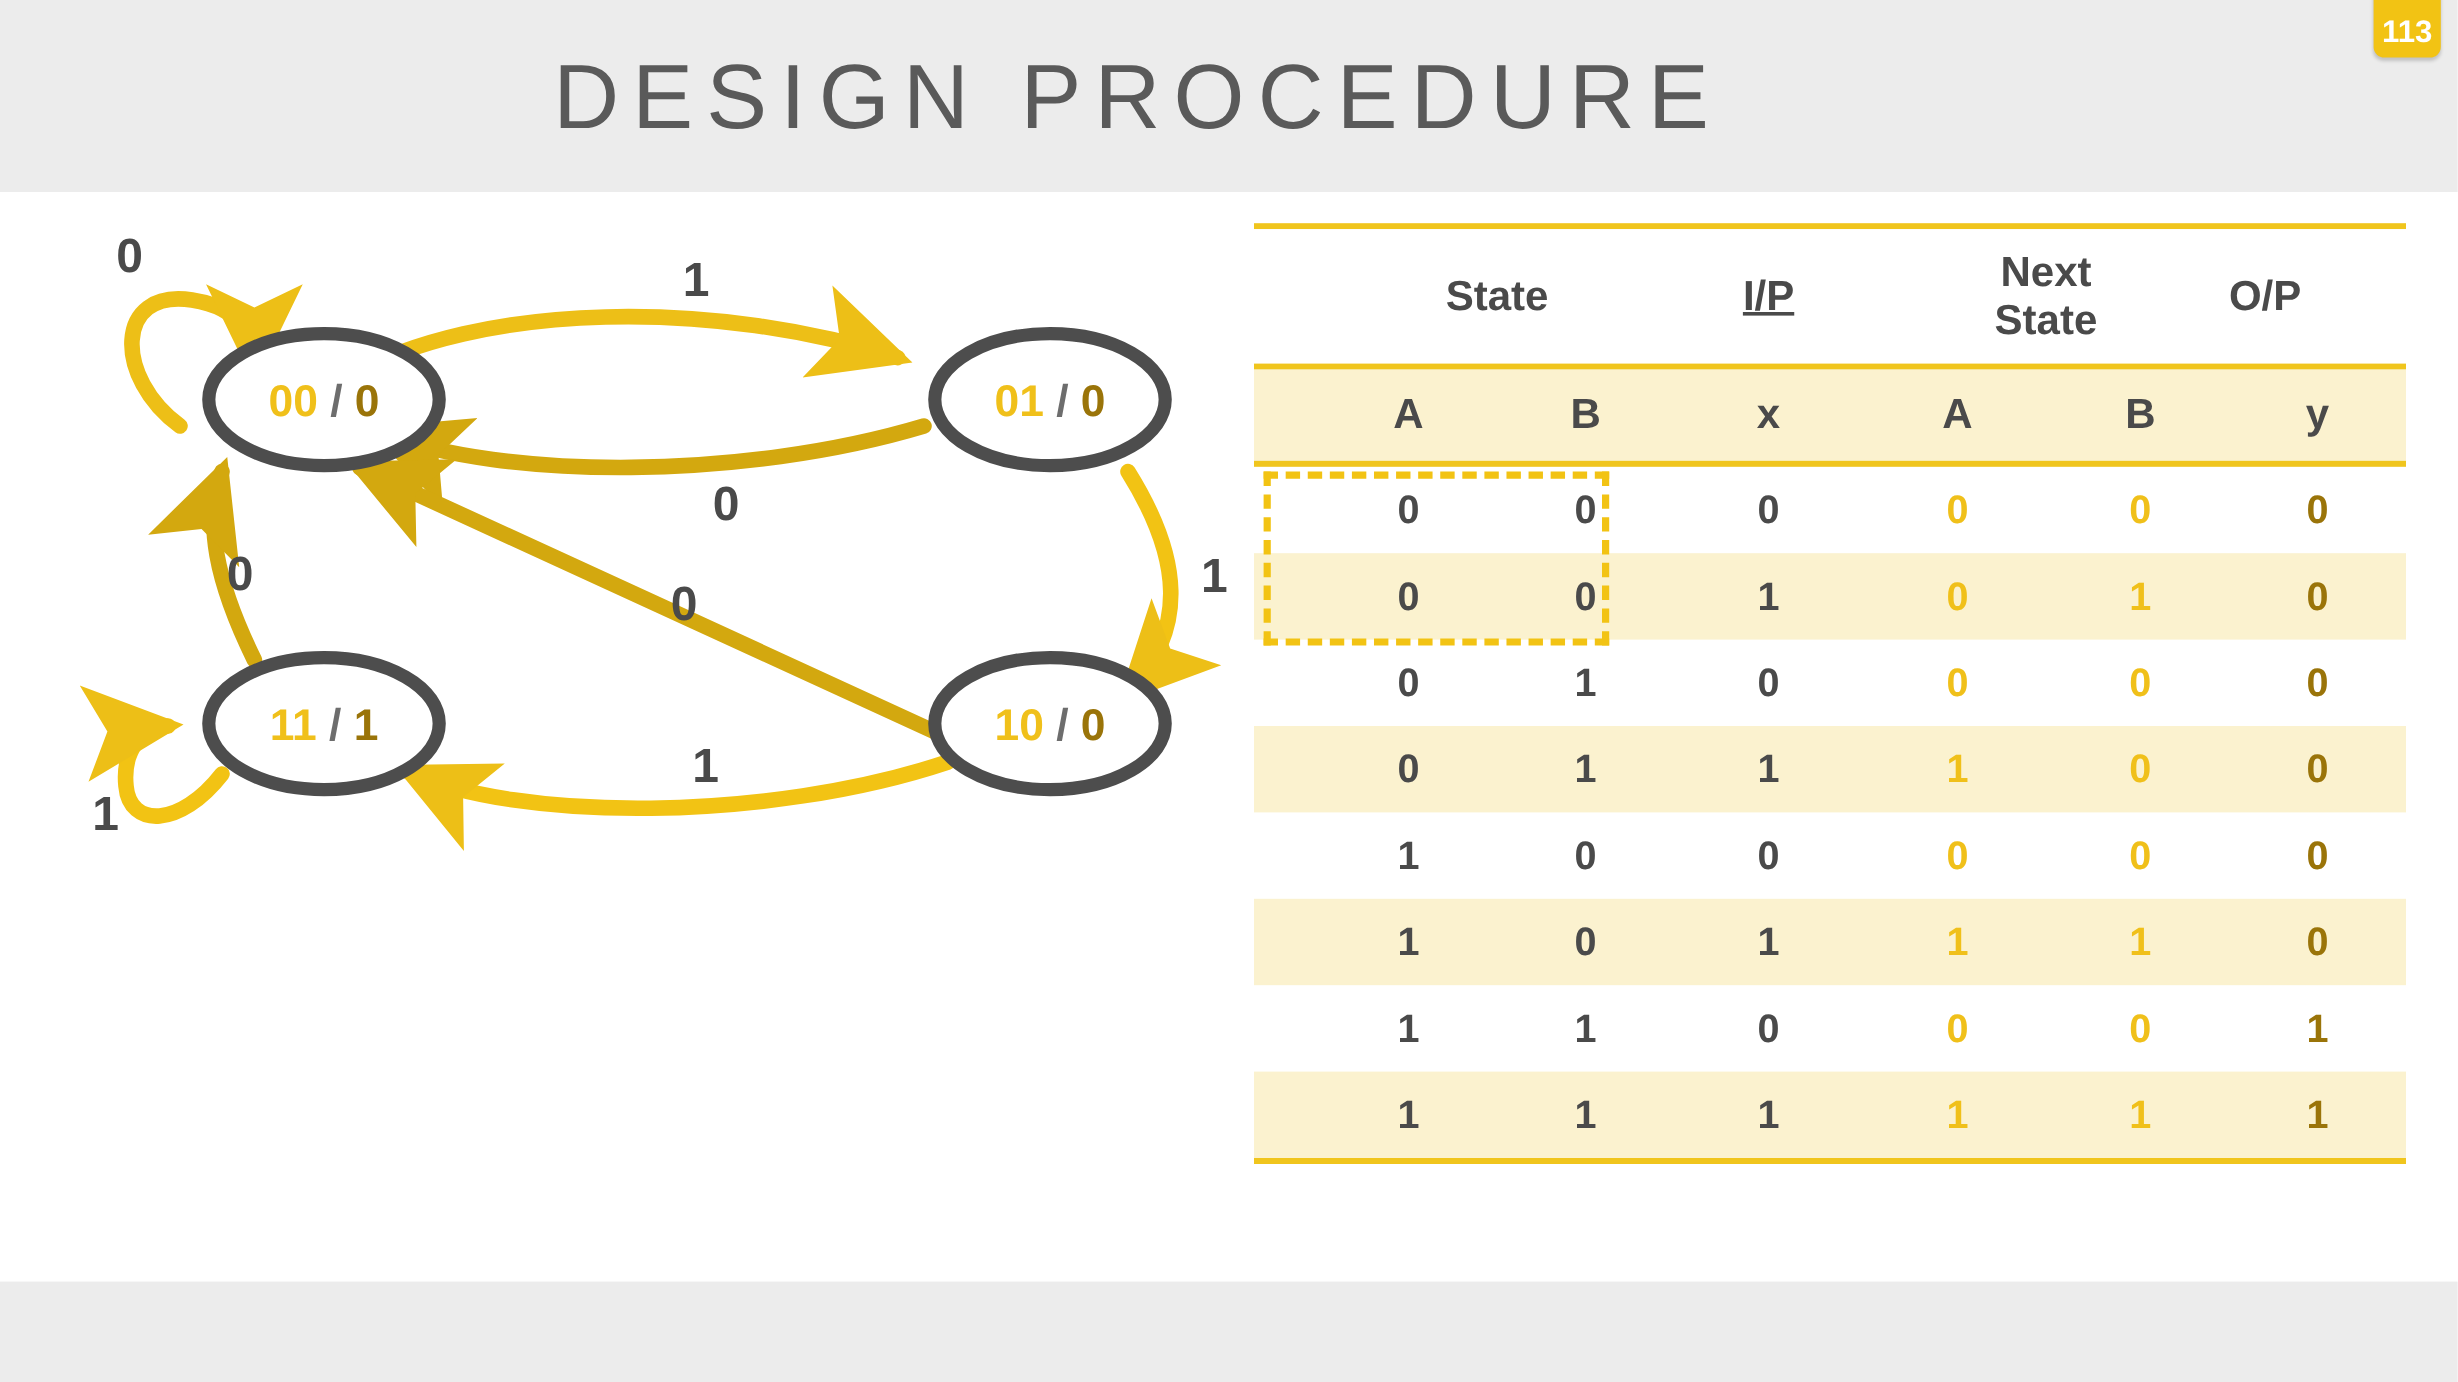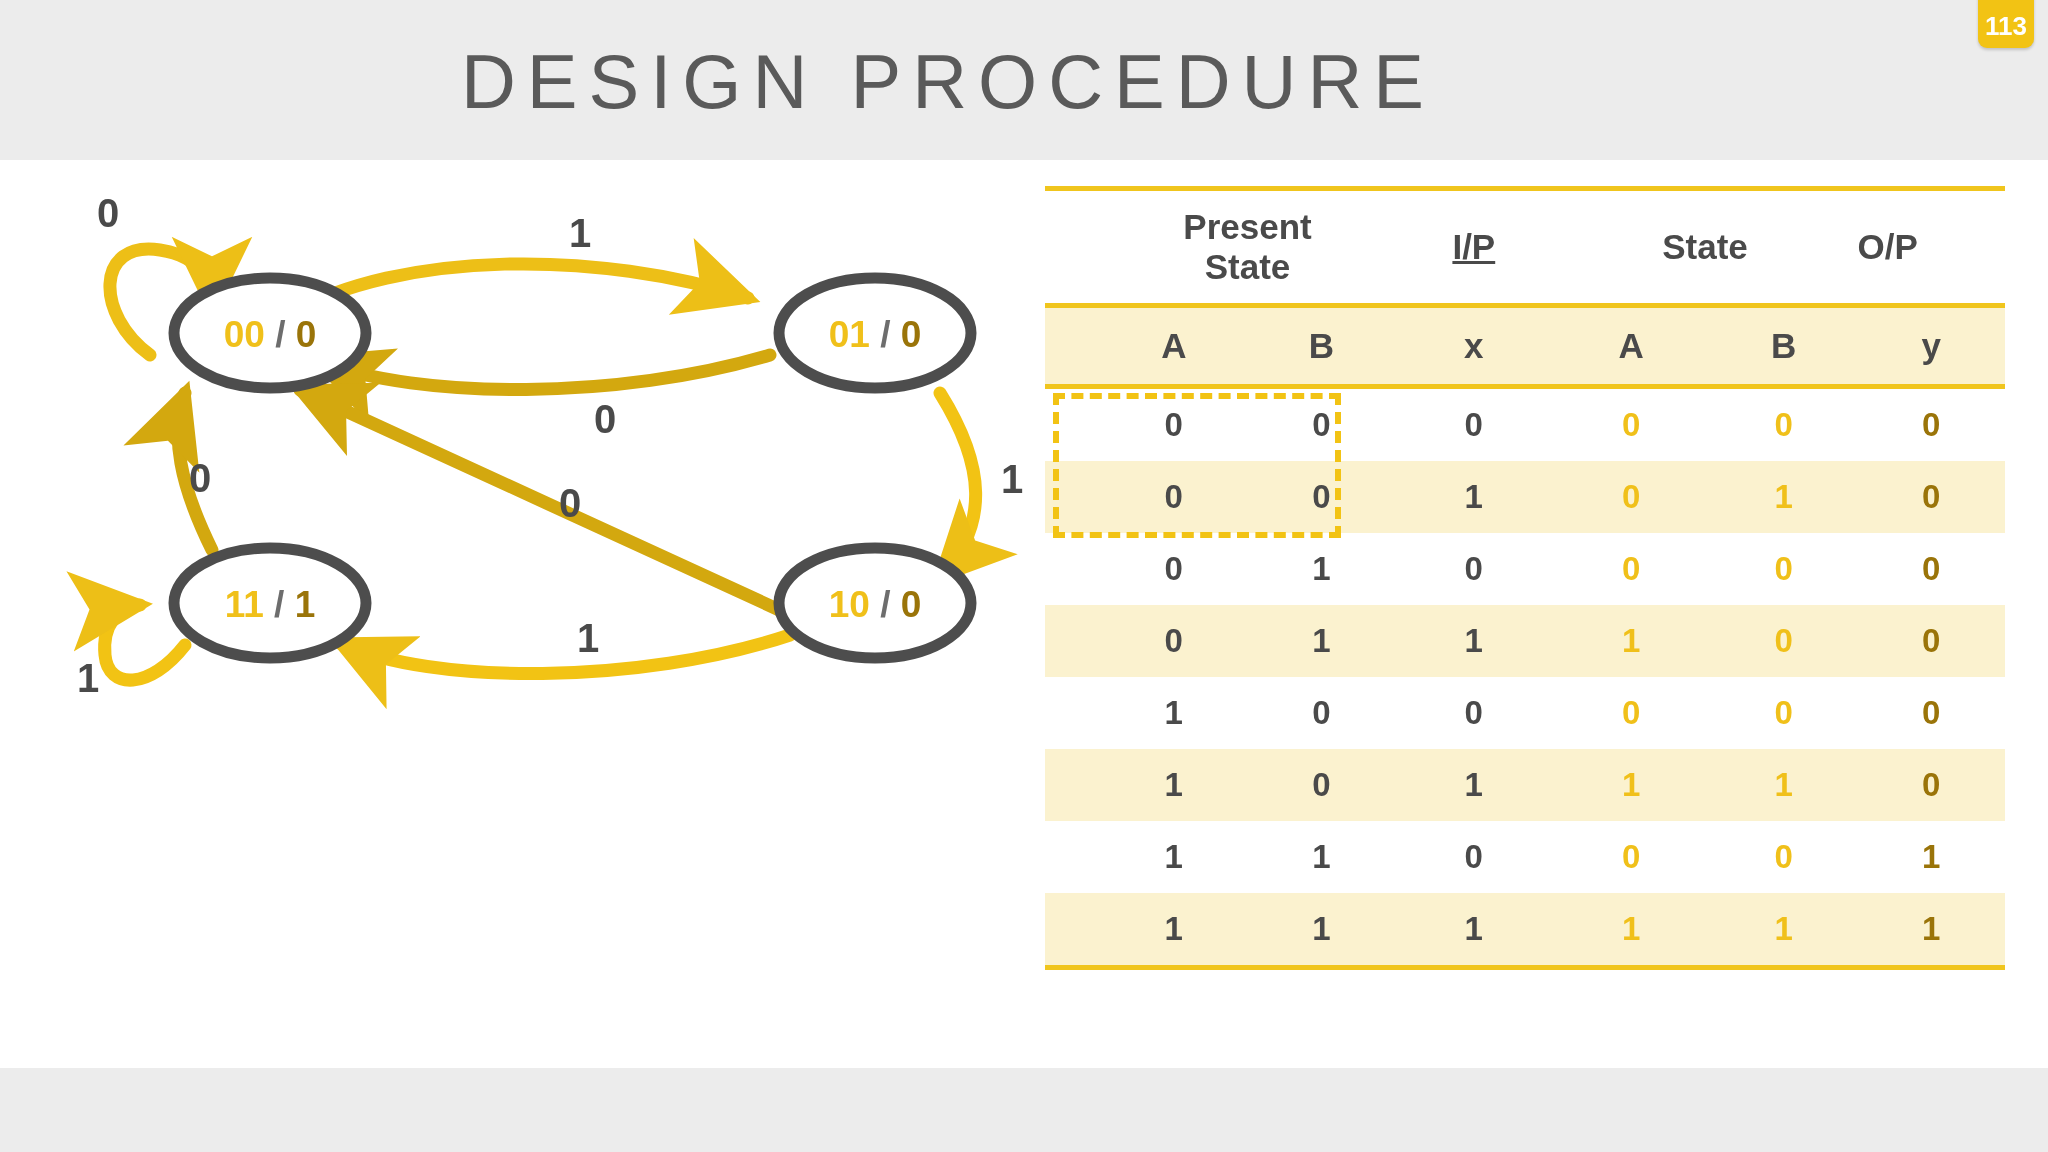--- a/index.html
+++ b/index.html
@@ -183,27 +183,27 @@
   </svg>
 </div>
 
 <div id="transition-table">
 
   <div class="rule-top"></div>
 
   <div class="thead-group">
     <div class="pad-left"></div>
     <div class="grp-head g-present">
-      <div>Present</div>
       <div>State</div>
     </div>
     <div class="grp-head g-ip">
       <div>I/P</div>
     </div>
     <div class="grp-head g-next">
+      <div>Next</div>
       <div>State</div>
     </div>
     <div class="grp-head g-op">
       <div>O/P</div>
     </div>
   </div>
 
   <div class="rule-mid"></div>
 
   <div class="thead-sub">

